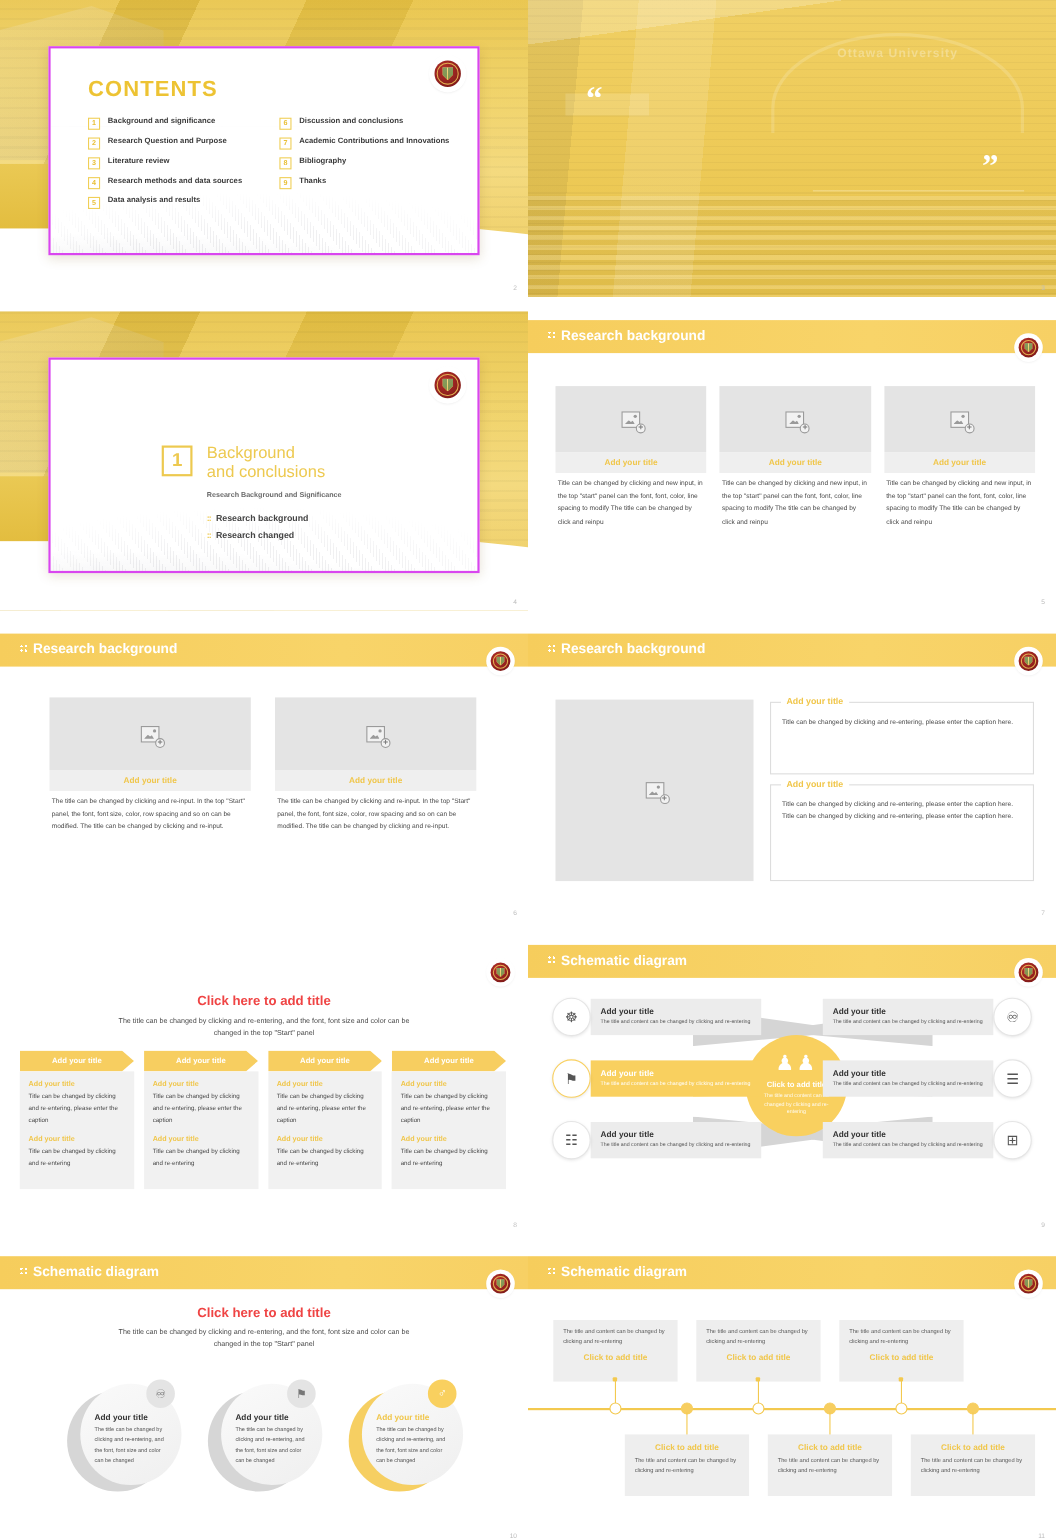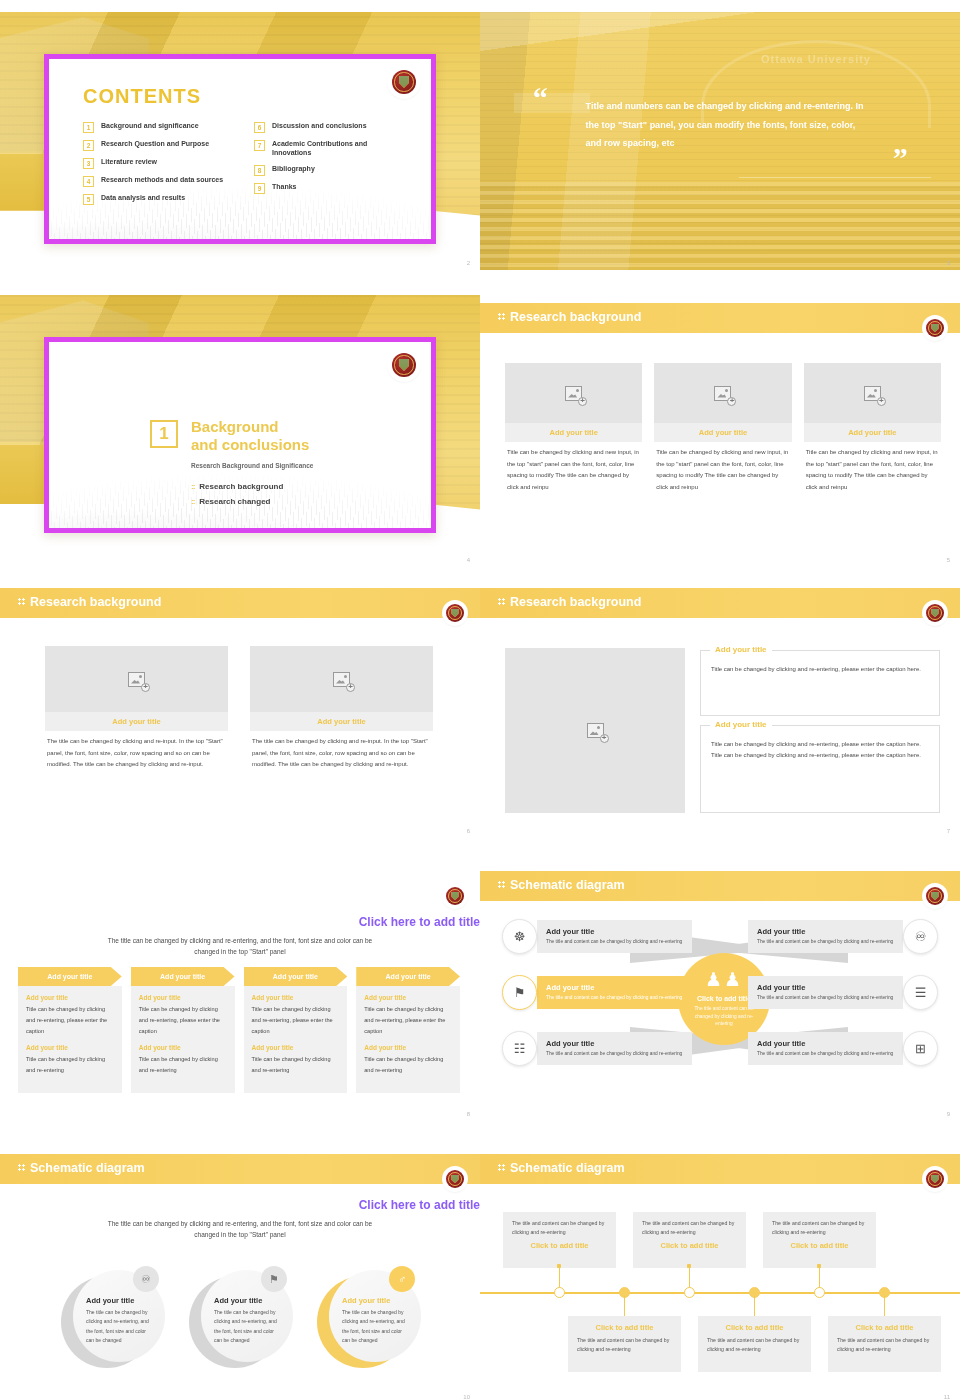--- a/index.html
+++ b/index.html
@@ -4,42 +4,42 @@
 <style>
   * { box-sizing: border-box; margin:0; padding:0; }
   body {
     width:960px; height:1400px;
     background:#ffffff;
     font-family:"Liberation Sans", sans-serif;
     overflow:hidden;
   }
   .deck { display:grid; grid-template-columns:480px 480px; grid-template-rows:270px 13px 272px 13px 270px 13px 270px 13px 270px; }
   .gap { background:#fff; grid-column:1 / span 2; }
-  .slide { position:relative; width:480px; background:#fff; overflow:hidden;margin-top:12px; }
+  .slide { position:relative; width:480px; background:#fff; overflow:hidden; }
   .pagenum { position:absolute; right:10px; bottom:4px; font-size:6px; color:#bbb; }
 
   
   .goldbg { position:absolute; inset:0; background:
       linear-gradient(180deg,#e8c243 0%, #efcf5d 30%, #f3d774 58%, #f0d066 75%, #eac752 100%);
   }
   .goldbg:before{ content:""; position:absolute; inset:0;
       background:
         linear-gradient(115deg, rgba(255,255,255,.12) 0 18%, rgba(0,0,0,.05) 18% 30%, rgba(255,255,255,.10) 30% 46%, rgba(0,0,0,.04) 46% 62%, rgba(255,255,255,.08) 62% 100%),
         repeating-linear-gradient(0deg, rgba(0,0,0,.03) 0 2px, rgba(255,255,255,0) 2px 9px);
   }
   .goldbg:after{ content:""; position:absolute; left:-5%; top:2%; width:36%; height:52%;
       background:linear-gradient(160deg,rgba(255,255,255,.18),rgba(0,0,0,.06));
       clip-path:polygon(0 20%, 62% 0, 100% 16%, 100% 100%, 0 100%); }
   .diagwhite { position:absolute; left:0; right:0; bottom:0; height:46%;
       background:#fff; clip-path:polygon(0 32%, 20% 22%, 100% 54%, 100% 100%, 0 100%); }
   .goldpanel { position:absolute; left:0; bottom:23%; width:31%; height:22%;
       background:linear-gradient(180deg,#eac954,#e3bd3f); clip-path:polygon(0 0,100% 0,82% 100%,0 100%); }
 
   
-  .card { position:absolute; background:#fff; border:5px solid #d946ef;
+  .card { position:absolute; background:#fff; border:2px solid #d946ef;
      box-shadow:0 3px 10px rgba(120,90,20,.18); overflow:hidden; }
   .card .wave { position:absolute; left:0; right:0; bottom:0; height:62%;
      background:
        radial-gradient(ellipse 120% 60% at 18% 120%, rgba(160,160,170,.16), transparent 60%),
        radial-gradient(ellipse 100% 55% at 78% 130%, rgba(160,160,170,.13), transparent 60%);
   }
   .card .wave:after{ content:""; position:absolute; inset:0;
      background:repeating-linear-gradient(88deg, rgba(150,150,160,.14) 0 .5px, transparent .5px 2.6px);
      -webkit-mask-image:radial-gradient(ellipse 95% 78% at 48% 108%, #000 35%, transparent 72%);
              mask-image:radial-gradient(ellipse 95% 78% at 48% 108%, #000 35%, transparent 72%);
@@ -93,21 +93,21 @@
   .qmark-close { position:absolute; left:86%; top:53%; }
   .qbar { position:absolute; left:7%; top:31.5%; width:16%; height:7.5%; background:rgba(255,255,255,.14); }
   .qline { position:absolute; left:54%; top:64%; width:40%; height:1px; background:rgba(255,255,255,.35); }
   .qtext { position:absolute; left:22%; top:33%; width:58%; font-size:9px; font-weight:bold;
      color:#fff; line-height:2.05; }
 
   
   .sec-num { position:absolute; width:28px; height:28px; border:2px solid #edc94f;
      color:#edc94f; font-size:17px; font-weight:bold; display:flex; align-items:center;
      justify-content:center; }
-  .sec-title { position:absolute; font-size:15px; font-weight:bold; color:#edc94f; line-height:1.18; }
+  .sec-title { position:absolute; font-size:15px; font-weight:normal; color:#edc94f; line-height:1.18; }
   .sec-sub { position:absolute; font-size:6.5px; color:#6a6a6a; font-weight:bold; }
   .sec-bullets { position:absolute; }
   .sec-bullet { font-size:8px; color:#444; font-weight:bold; margin-bottom:6px; display:flex; gap:5px; align-items:center; }
   .dots2 { color:#edc94f; font-weight:bold; letter-spacing:-1px; }
 
   
   .hdr { position:absolute; left:0; top:8px; right:0; height:30px;
      background:linear-gradient(90deg,#f6cd5c,#f8d469 65%,#f7d064); }
   .hdr .dots { position:absolute; left:18px; top:10px; width:7px; height:9px;
      background:
@@ -135,22 +135,22 @@
      font-weight:bold; padding:5px 0; }
   .bodytxt { font-size:6px; color:#4a4a4a; line-height:1.95; }
 
   
   .fieldset { position:absolute; border:1px solid #ddd; }
   .fieldset .legend { position:absolute; top:-6px; left:9px; background:#fff; padding:0 5px;
      color:#f0c64a; font-size:8px; font-weight:bold; }
   .fieldset .ftxt { padding:13px 10px 8px; font-size:6px; color:#4a4a4a; line-height:1.9; }
 
   
-  .ctr-title { position:absolute; width:100%; text-align:right; font-size:12px;
-     font-weight:bold; color:#8b5cf6; }
+  .ctr-title { position:absolute; width:100%; text-align:center; font-size:12px;
+     font-weight:bold; color:#ef4444; }
   .ctr-sub { position:absolute; width:100%; text-align:center; font-size:6.5px;
      color:#4a4a4a; line-height:1.7; }
   .chev { position:relative; height:19px; background:#f7ce60; display:flex; align-items:center;
      justify-content:center; color:#fff; font-size:7px; font-weight:bold;
      clip-path:polygon(0 0, calc(100% - 11px) 0, 100% 50%, calc(100% - 11px) 100%, 0 100%); }
   .colbody { background:#f1f1f1; padding:8px 8px 10px; }
   .colh { color:#f0c64a; font-size:6.5px; font-weight:bold; margin-bottom:3px; }
   .colp { font-size:5.6px; color:#4a4a4a; line-height:1.95; margin-bottom:7px; }
 
   
@@ -260,21 +260,20 @@
     <div class="pagenum">2</div>
   </div>
 
   <div class="slide">
     <div class="quotebg"></div>
     <div class="quote-steps"></div>
     <div class="quote-arch"></div>
     <div class="quote-archtext">Ottawa    University</div>
     <div class="qbar"></div>
     <div class="qmark qmark-open">“</div>
-    <div class="qtext">Title and numbers can be changed by clicking and re-entering. In the top "Start" panel, you can modify the fonts, font size, color, and row spacing, etc</div>
     <div class="qmark qmark-close">”</div>
     <div class="qline"></div>
     <div class="pagenum">3</div>
   </div>
 
   <div class="gap"></div>
 
   <div class="slide" style="height:272px;">
     <div class="goldbg"></div>
     <div class="diagwhite"></div>

